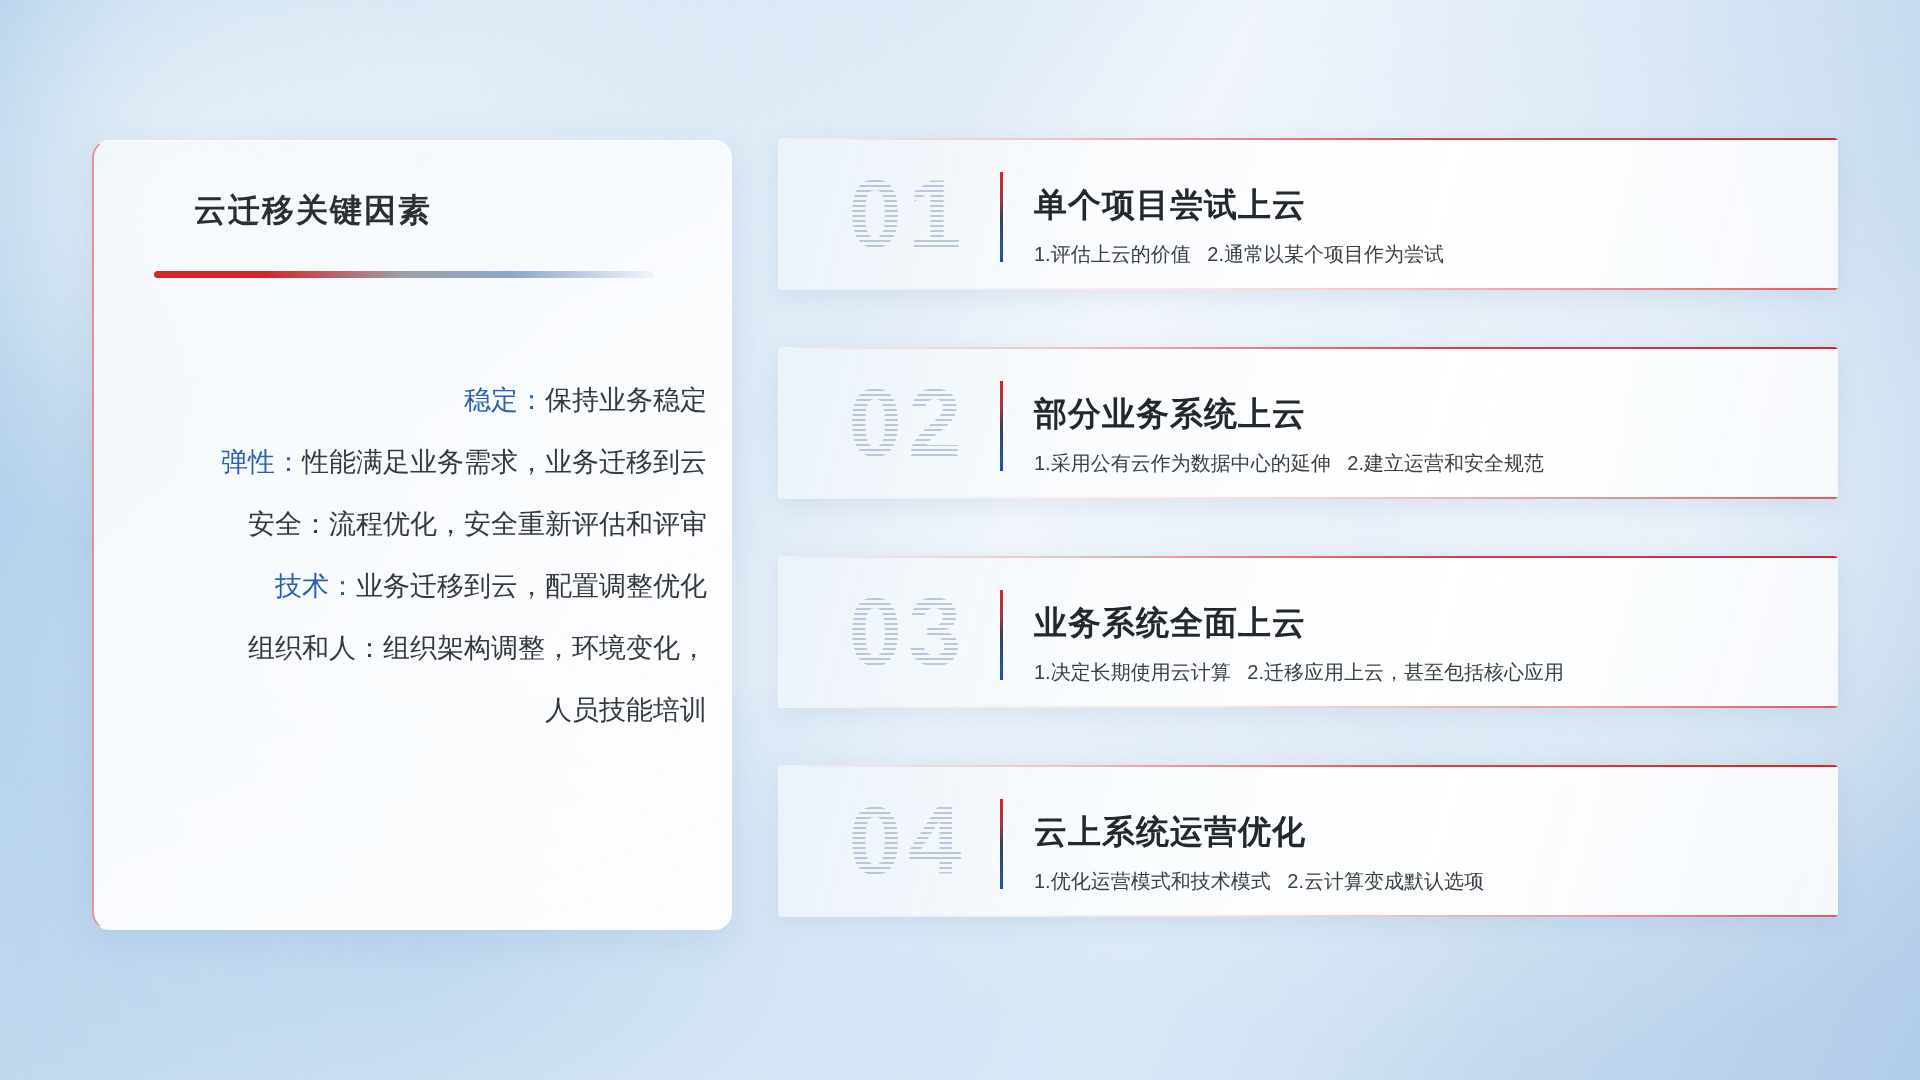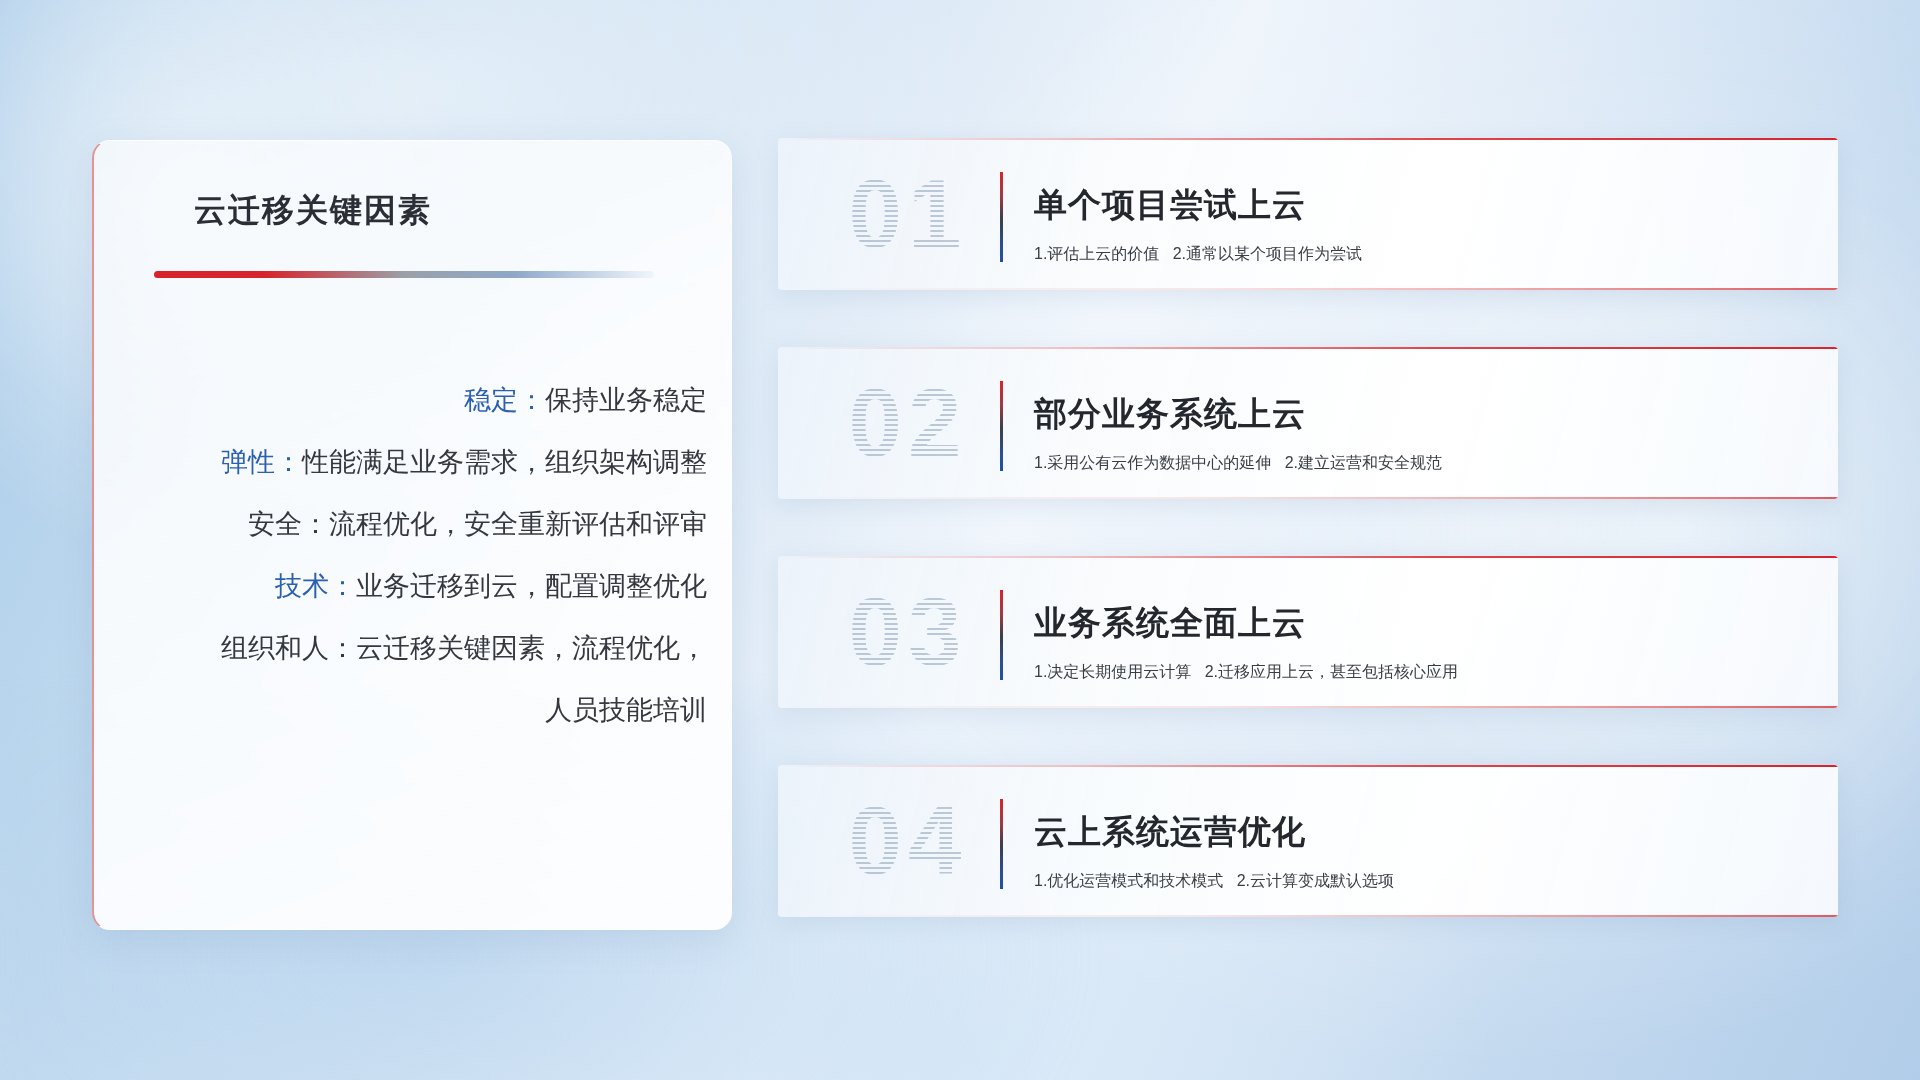--- a/index.html
+++ b/index.html
@@ -164,44 +164,44 @@
   .card-title {
     font-size: 33px;
     font-weight: bold;
     color: #24282e;
     letter-spacing: 1px;
     line-height: 46px;
     white-space: nowrap;
   }
   .card-desc {
     margin-top: 12px;
-    font-size: 16px;
+    font-size: 20px;
     color: #3a3f46;
     line-height: 28px;
     white-space: pre;
   }
 </style>
 </head>
 <body>
 
 <div id="bg-root">
   <div id="bg-sheen-left"></div>
   <div id="bg-sheen-bottom"></div>
   <div id="bg-sheen-right"></div>
 </div>
 
 <div id="left-panel">
   <div id="panel-title">云迁移关键因素</div>
   <div id="panel-title-underline"></div>
   <div id="panel-list">
       <div class="panel-row accent"><span class="row-label">稳定：</span><span class="row-text">保持业务稳定</span></div>
-      <div class="panel-row accent"><span class="row-label">弹性：</span><span class="row-text">性能满足业务需求，组织架构调整</span></div>
+      <div class="panel-row accent"><span class="row-label">弹性：</span><span class="row-text">性能满足业务需求，业务迁移到云</span></div>
       <div class="panel-row plain"><span class="row-label">安全：</span><span class="row-text">流程优化，安全重新评估和评审</span></div>
       <div class="panel-row accent"><span class="row-label">技术：</span><span class="row-text">业务迁移到云，配置调整优化</span></div>
-      <div class="panel-row plain"><span class="row-label">组织和人：</span><span class="row-text">云迁移关键因素，流程优化，</span></div>
+      <div class="panel-row plain"><span class="row-label">组织和人：</span><span class="row-text">组织架构调整，环境变化，</span></div>
       <div class="panel-row plain"><span class="row-label"></span><span class="row-text">人员技能培训</span></div>
     </div>
 </div>
 
 <div id="cards">
     <div class="step-card">
       <div class="card-top-rule"></div>
       <div class="card-bottom-rule"></div>
       <div class="card-number">01</div>
       <div class="card-divider"></div>

